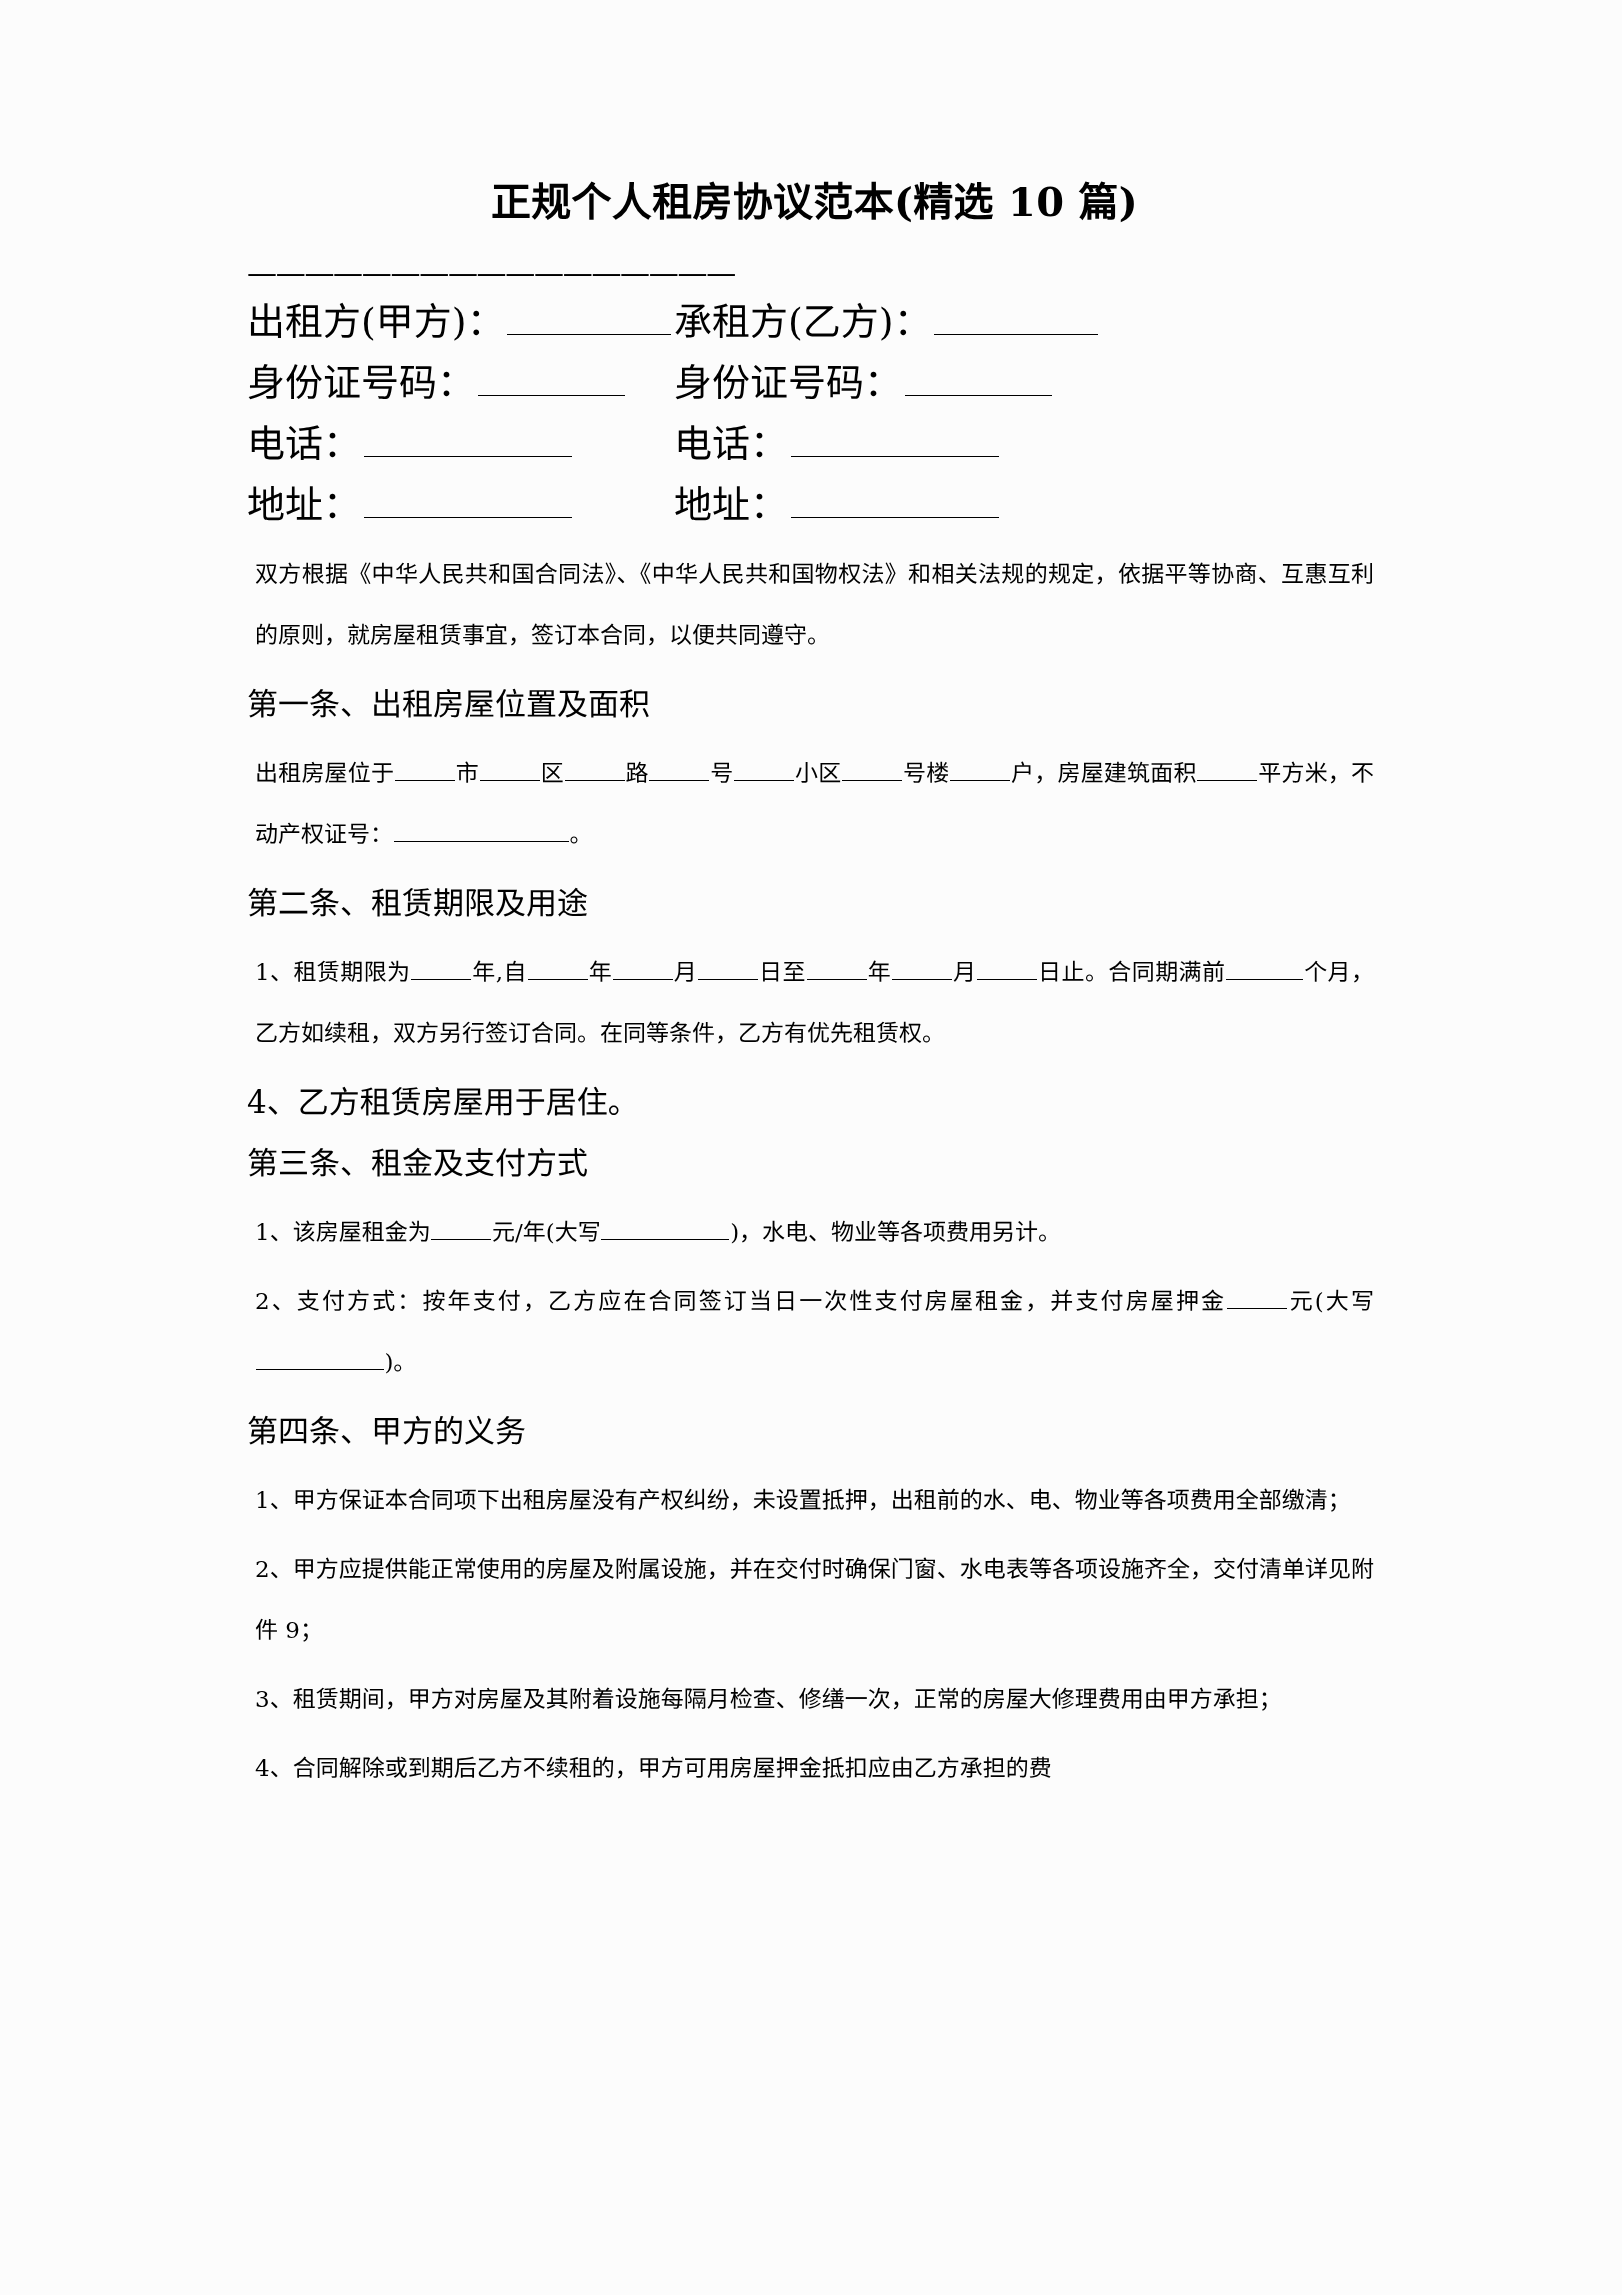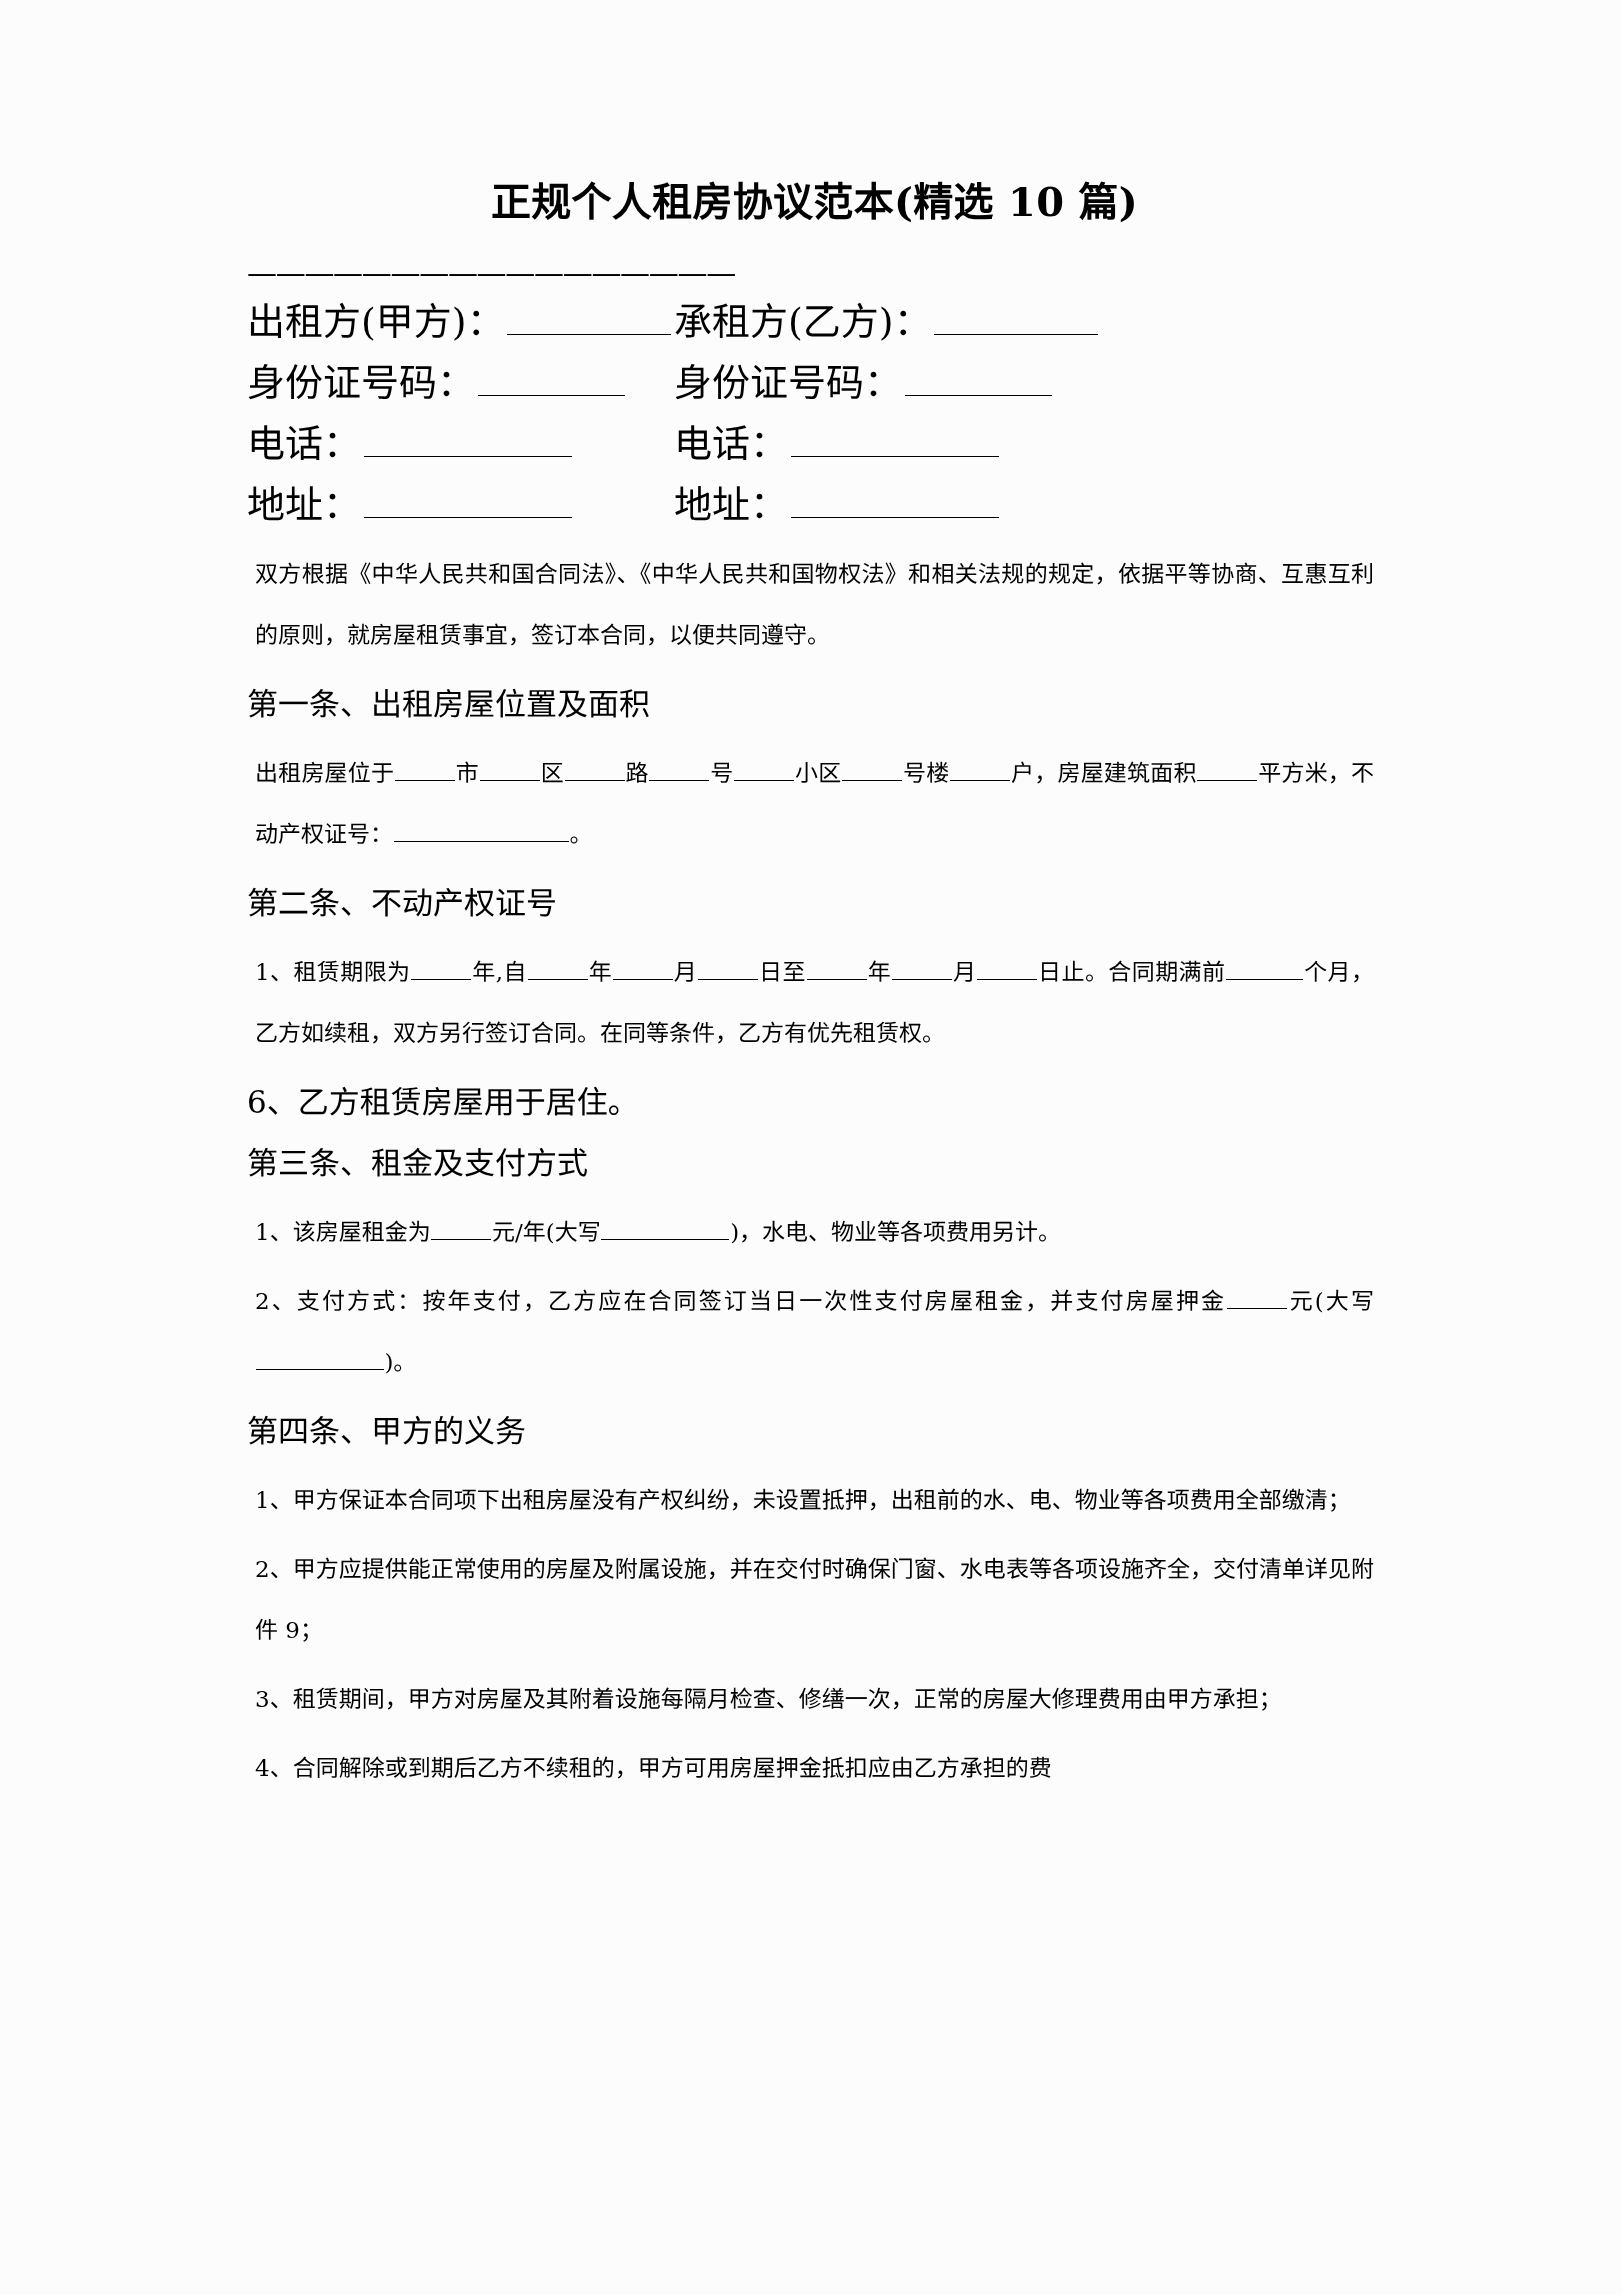--- a/index.html
+++ b/index.html
@@ -166,23 +166,23 @@
     </div>
 
     <p class="para">双方根据《中华人民共和国合同法》、《中华人民共和国物权法》和相关法规的规定，依据平等协商、互惠互利的原则，就房屋租赁事宜，签订本合同，以便共同遵守。</p>
 
     <div>
       <p class="line">第一条、出租房屋位置及面积</p>
       <p class="para"><span>出租房屋位于</span><span class="blank b-s"></span><span>市</span><span class="blank b-s"></span><span>区</span><span class="blank b-s"></span><span>路</span><span class="blank b-s"></span><span>号</span><span class="blank b-s"></span><span>小区</span><span class="blank b-s"></span><span>号楼</span><span class="blank b-s"></span><span>户，房屋建筑面积</span><span class="blank b-s"></span><span>平方米，不动产权证号：</span><span class="blank b-xl"></span><span>。</span></p>
     </div>
 
     <div>
-      <p class="line">第二条、不动产权证号</p>
+      <p class="line">第二条、租赁期限及用途</p>
       <p class="para"><span>1、租赁期限为</span><span class="blank b-s"></span><span>年,自</span><span class="blank b-s"></span><span>年</span><span class="blank b-s"></span><span>月</span><span class="blank b-s"></span><span>日至</span><span class="blank b-s"></span><span>年</span><span class="blank b-s"></span><span>月</span><span class="blank b-s"></span><span>日止。合同期满前</span><span class="blank b-m"></span><span>个月，乙方如续租，双方另行签订合同。在同等条件，乙方有优先租赁权。</span></p>
-      <p class="line">6、乙方租赁房屋用于居住。</p>
+      <p class="line">4、乙方租赁房屋用于居住。</p>
     </div>
 
     <div>
       <p class="line">第三条、租金及支付方式</p>
       <p class="para"><span>1、该房屋租金为</span><span class="blank b-s"></span><span>元/年(大写</span><span class="blank b-l"></span><span>)，水电、物业等各项费用另计。</span></p>
       <p class="para"><span>2、支付方式：按年支付，乙方应在合同签订当日一次性支付房屋租金，并支付房屋押金</span><span class="blank b-s"></span><span>元(大写</span><span class="blank b-l"></span><span>)。</span></p>
     </div>
 
     <div>
       <p class="line">第四条、甲方的义务</p>

